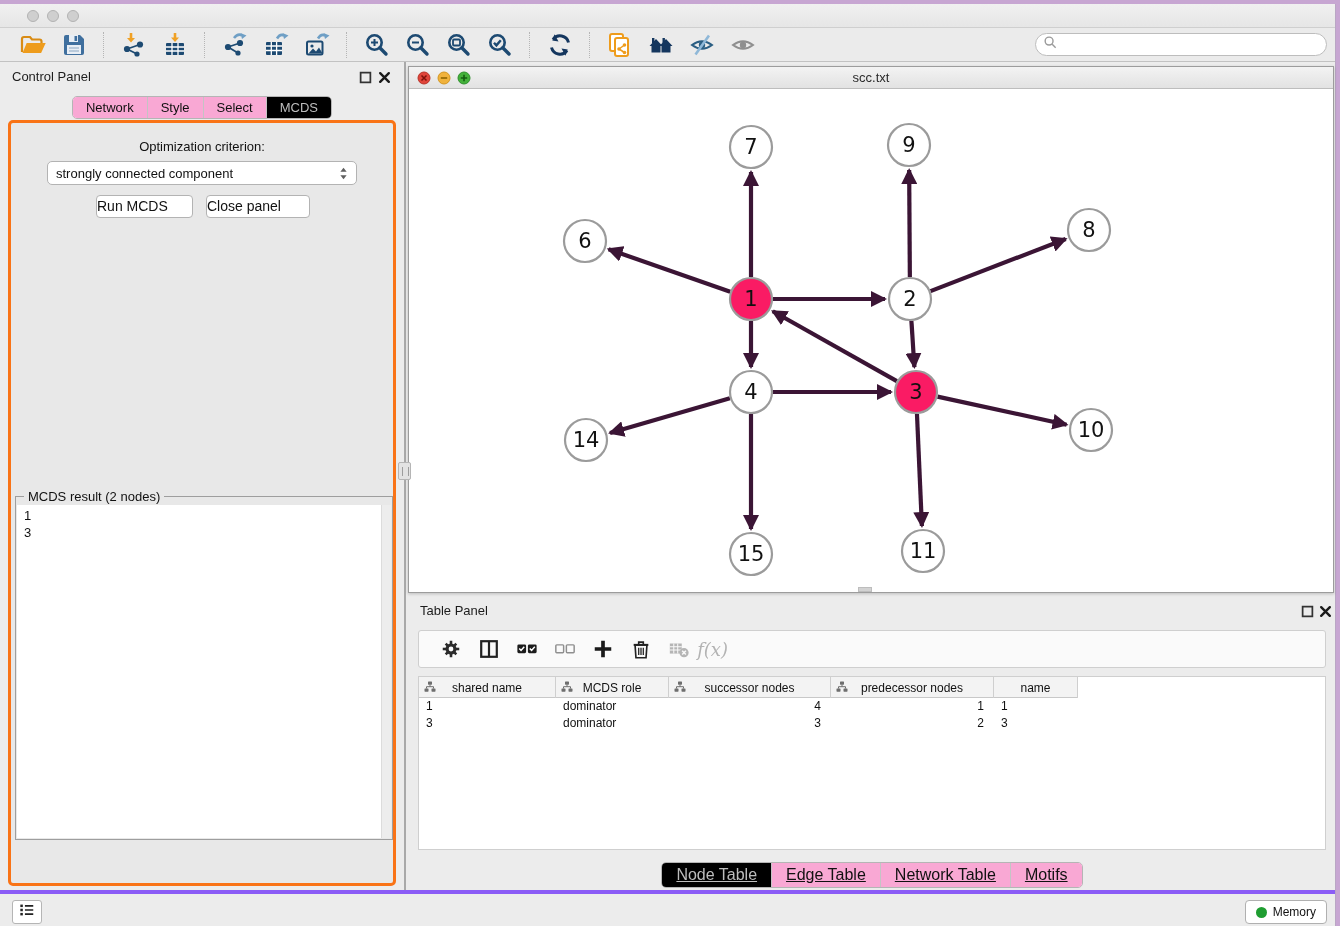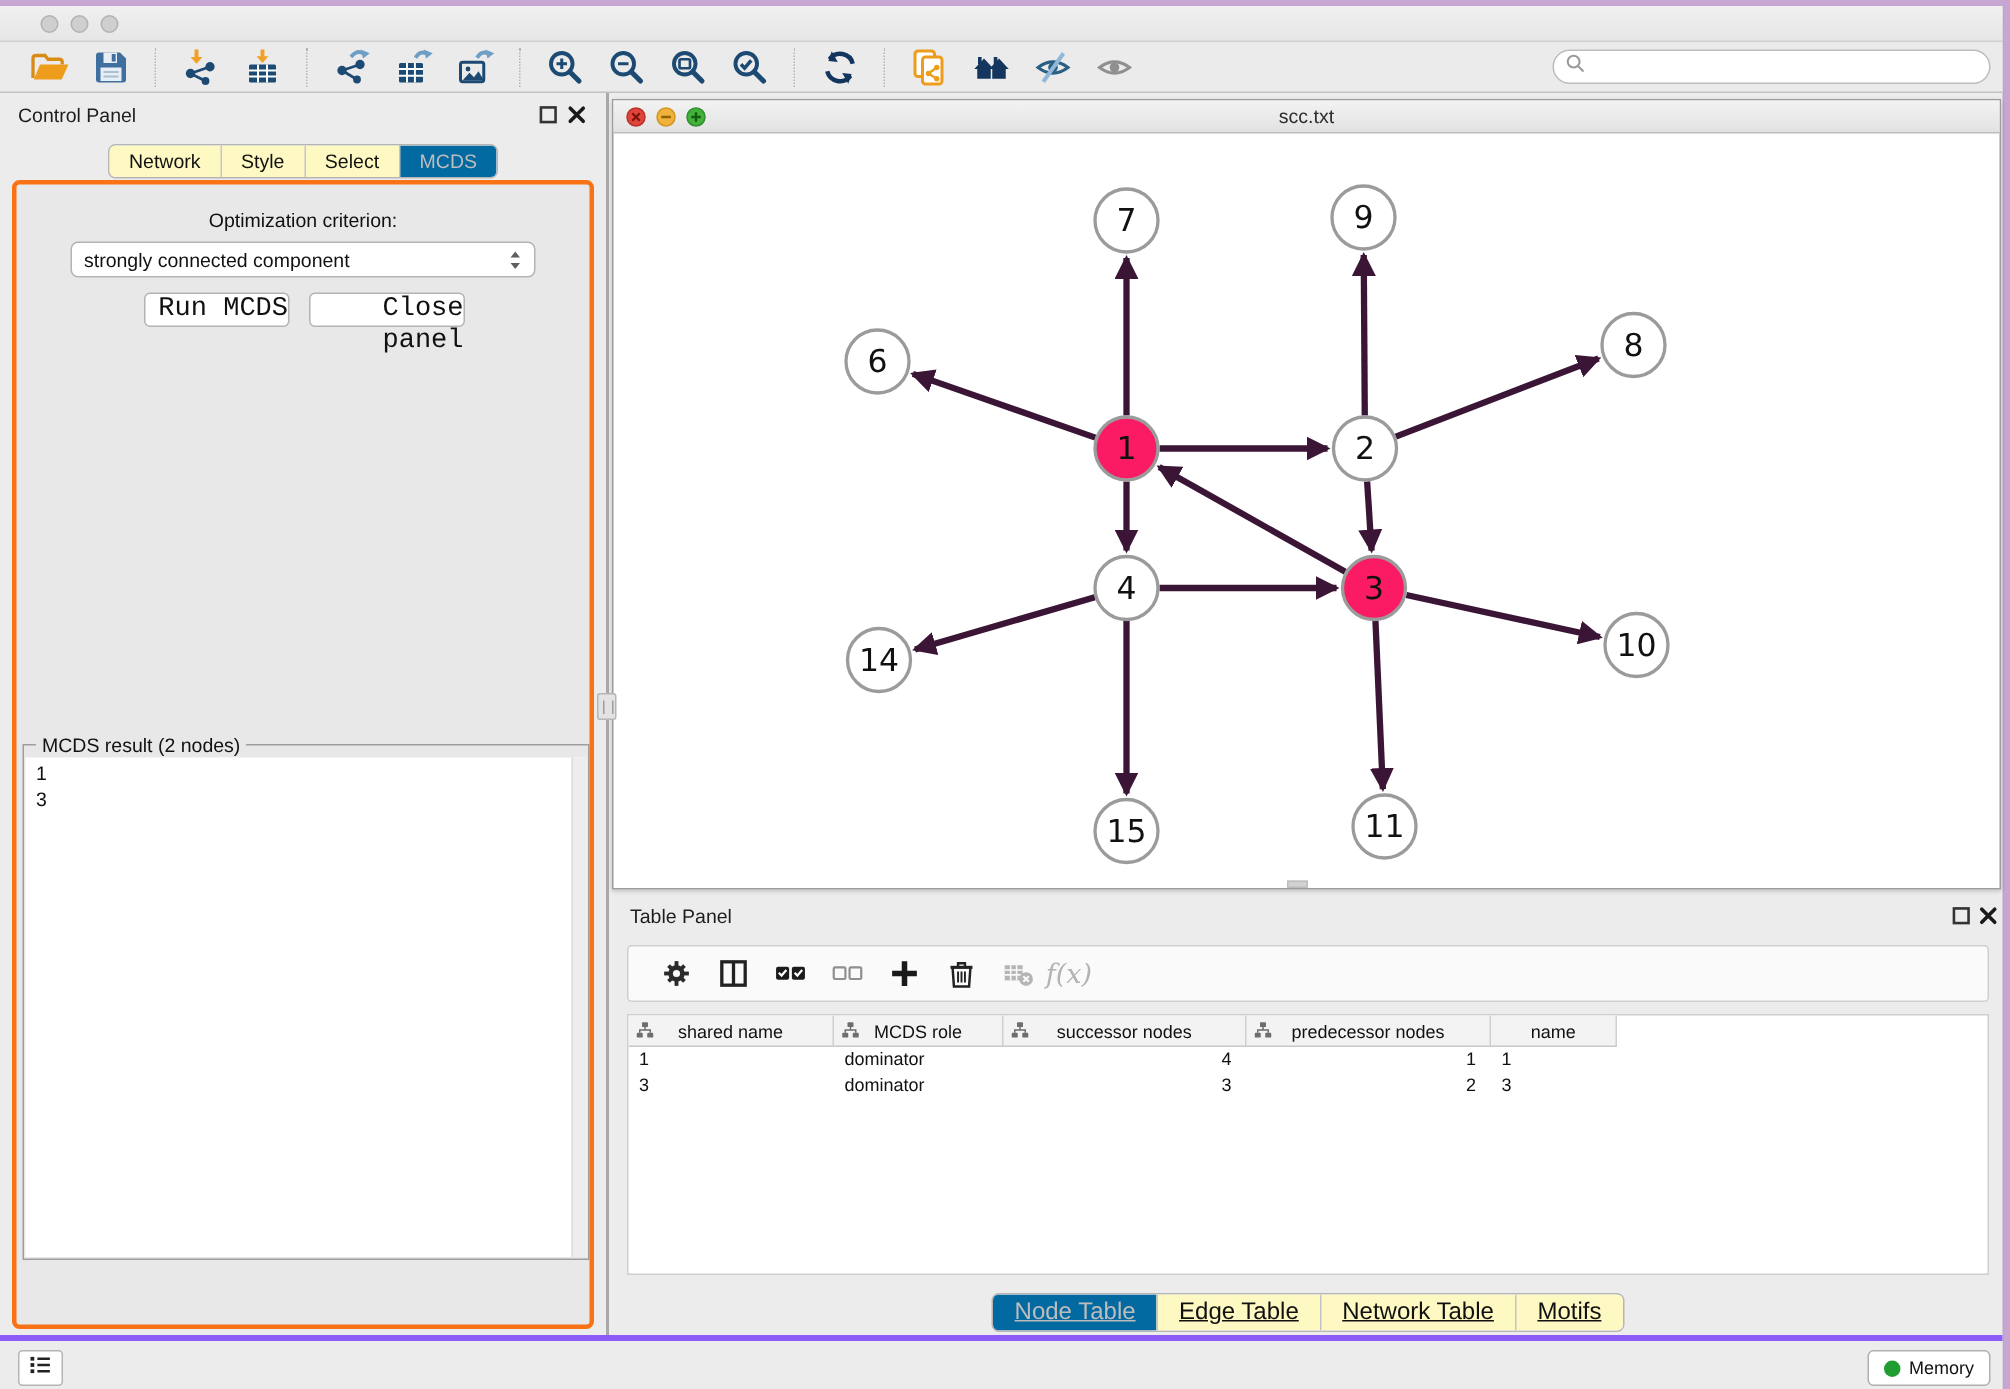--- a/index.html
+++ b/index.html
@@ -34,36 +34,36 @@
 
   
   .control-panel { position:absolute; left:0; top:58px; width:404px; height:828px; }
   .panel-head { position:absolute; left:0; top:4px; width:100%; height:22px; }
   .panel-head .ph-title { position:absolute; left:12px; top:3px; font-size:13px; color:#1d1d1d; }
   .mini-btn { position:absolute; top:4px; width:13px; height:13px; }
   .mini-btn svg { width:13px; height:13px; }
   .cp-tabs { position:absolute; left:0; top:34px; width:100%; height:22px; text-align:center; }
   .tabgroup { display:inline-flex; border:1px solid #b5b5b5; border-radius:5px;
     overflow:hidden; background:#fff; }
-  .tabgroup .tab { padding:3px 13px; font-size:13px; color:#111; background:#fef9c3;
+  .tabgroup .tab { padding:3px 13px; font-size:13px; color:#111; background:#f9a8d4;
     border-left:1px solid #c4c4c4; cursor:default; }
   .tabgroup .tab:first-child { border-left:none; }
-  .tabgroup .tab.active { background:#0369a1; color:#bdbdbd; }
+  .tabgroup .tab.active { background:#000000; color:#bdbdbd; }
   .cp-box { position:absolute; left:8px; top:58px; width:388px; height:766px;
     background:#e8e8e8; border:3px solid #f97316; border-radius:5px; }
   .opt-label { position:absolute; left:0; right:0; top:16px; text-align:center;
     font-size:13px; color:#111; }
   .dropdown { position:absolute; left:36px; top:38px; width:310px; height:24px;
     background:#fff; border:1px solid #b3b3b3; border-radius:5px;
     display:flex; align-items:center; padding:0 8px; font-size:13px; color:#111; }
   .dropdown .dd-val { flex:1; }
   .dropdown svg { width:9px; height:15px; }
   .push-btn { position:absolute; height:23px; background:#fff; border:1px solid #b3b3b3;
-    border-radius:4px; font-size:18px; color:#111; text-align:right; line-height:21px;
-    cursor:default; font-family:Liberation Mono, monospace; }
+    border-radius:4px; font-size:14px; color:#111; text-align:left; line-height:21px;
+    cursor:default; font-family:Liberation Sans, sans-serif; }
   .fieldset { position:absolute; left:4px; top:373px; width:378px; height:344px;
     border:1px solid #9e9e9e; }
   .fieldset .legend { position:absolute; left:8px; top:-8px; background:#e8e8e8;
     padding:0 4px; font-size:13px; color:#111; }
   .result-area { position:absolute; left:1px; top:8px; right:1px; bottom:1px;
     background:#fff; }
   .result-scroll { position:absolute; right:0; top:0; bottom:0; width:10px;
     background:#ededed; border-left:1px solid #dcdcdc; }
   .result-line { font-size:13px; color:#111; padding-left:7px; line-height:17px; }
 

